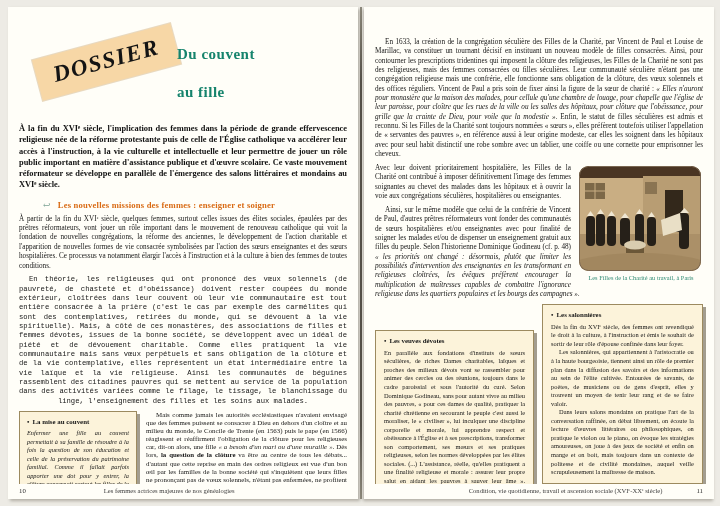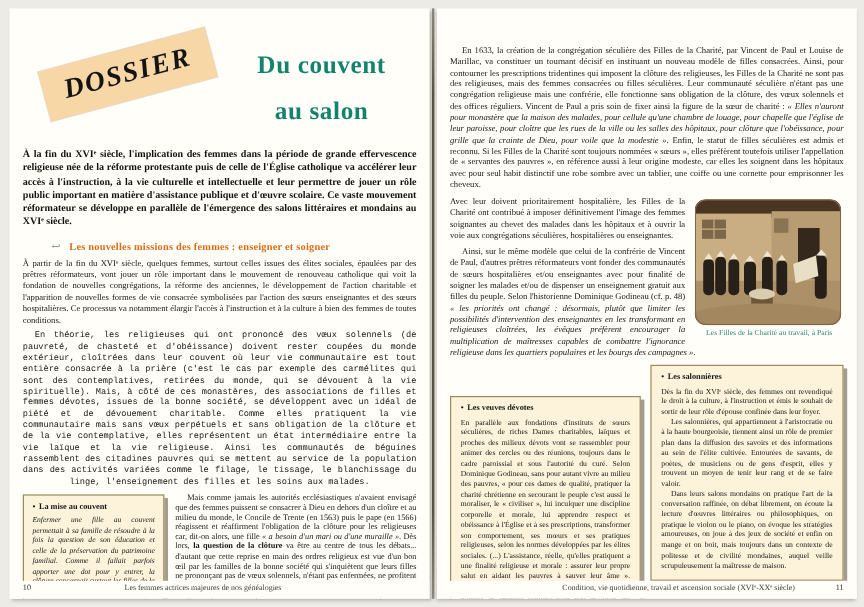--- a/index.html
+++ b/index.html
@@ -32,22 +32,21 @@
     transform:rotate(-15deg); transform-origin:center;
     background:#f7d7a6;
     color:#141414;
     font-style:italic; font-weight:bold; font-size:23px;
     letter-spacing:1.5px;
     padding:7px 17px 9px;
     box-shadow:0 0 0 1px rgba(190,150,90,.35);
   }
   .title {
     position:absolute; left:158px; top:28px; width:182px;
-    text-align:center;
-    color:#15836c; font-weight:bold; font-size:21px; line-height:38px;
+    color:#15836c; font-weight:bold; font-size:15px; line-height:38px;
     letter-spacing:.5px;
   }
   .intro {
     font-weight:bold; font-size:8.4px; line-height:11.3px;
     text-align:justify; margin-top:4px; color:#121212;
   }
   .heading-row {
     margin:9px 0 5px 24px;
     font-size:8.6px; font-weight:bold; color:#d96b15;
     letter-spacing:.2px;
@@ -112,21 +111,21 @@
 </style>
 </head>
 <body>
 
 <div class="page page-left">
   <div class="pad">
     <div class="header">
       <div class="banner">DOSSIER</div>
       <div class="title">
         <div>Du couvent</div>
-        <div>au salon</div>
+        <div>au fille</div>
       </div>
     </div>
 
     <p class="intro">À la fin du XVIᵉ siècle, l'implication des femmes dans la période de grande effervescence religieuse née de la réforme protestante puis de celle de l'Église catholique va accélérer leur accès à l'instruction, à la vie culturelle et intellectuelle et leur permettre de jouer un rôle public important en matière d'assistance publique et d'œuvre scolaire. Ce vaste mouvement réformateur se développe en parallèle de l'émergence des salons littéraires et mondains au XVIᵉ siècle.</p>
 
     <div class="heading-row">
       <span class="arrow">↩</span><span>Les nouvelles missions des femmes : enseigner et soigner</span>
     </div>
 
     <p class="body-p">À partir de la fin du XVIᵉ siècle, quelques femmes, surtout celles issues des élites sociales, épaulées par des prêtres réformateurs, vont jouer un rôle important dans le mouvement de renouveau catholique qui voit la fondation de nouvelles congrégations, la réforme des anciennes, le développement de l'action charitable et l'apparition de nouvelles formes de vie consacrée symbolisées par l'action des sœurs enseignantes et des sœurs hospitalières. Ce processus va notamment élargir l'accès à l'instruction et à la culture à bien des femmes de toutes conditions.</p>

